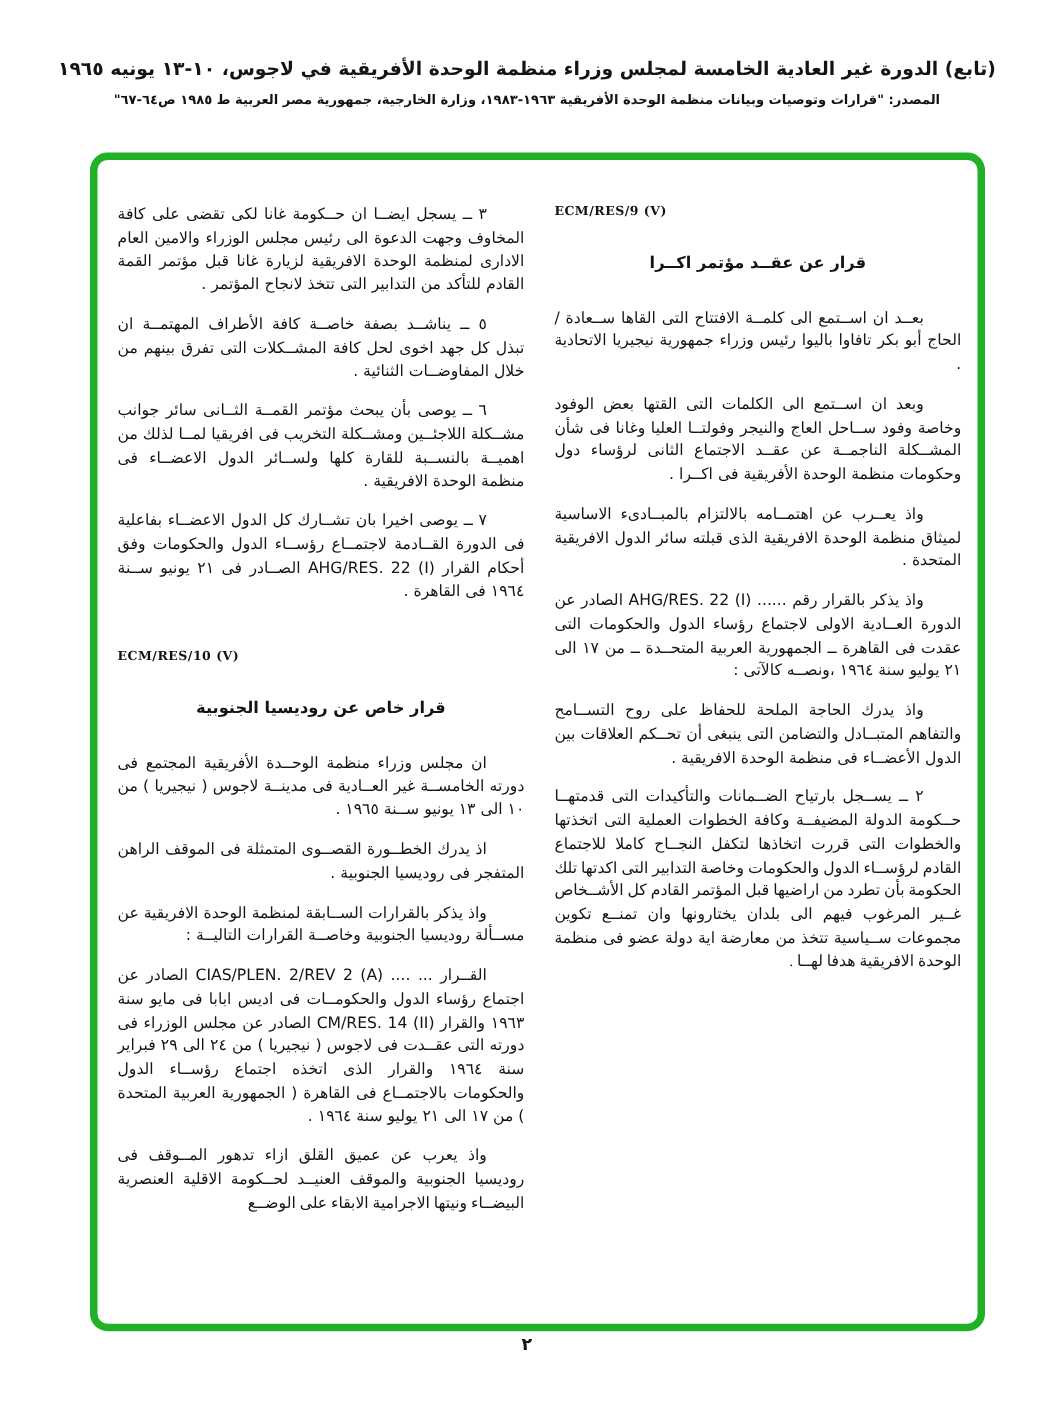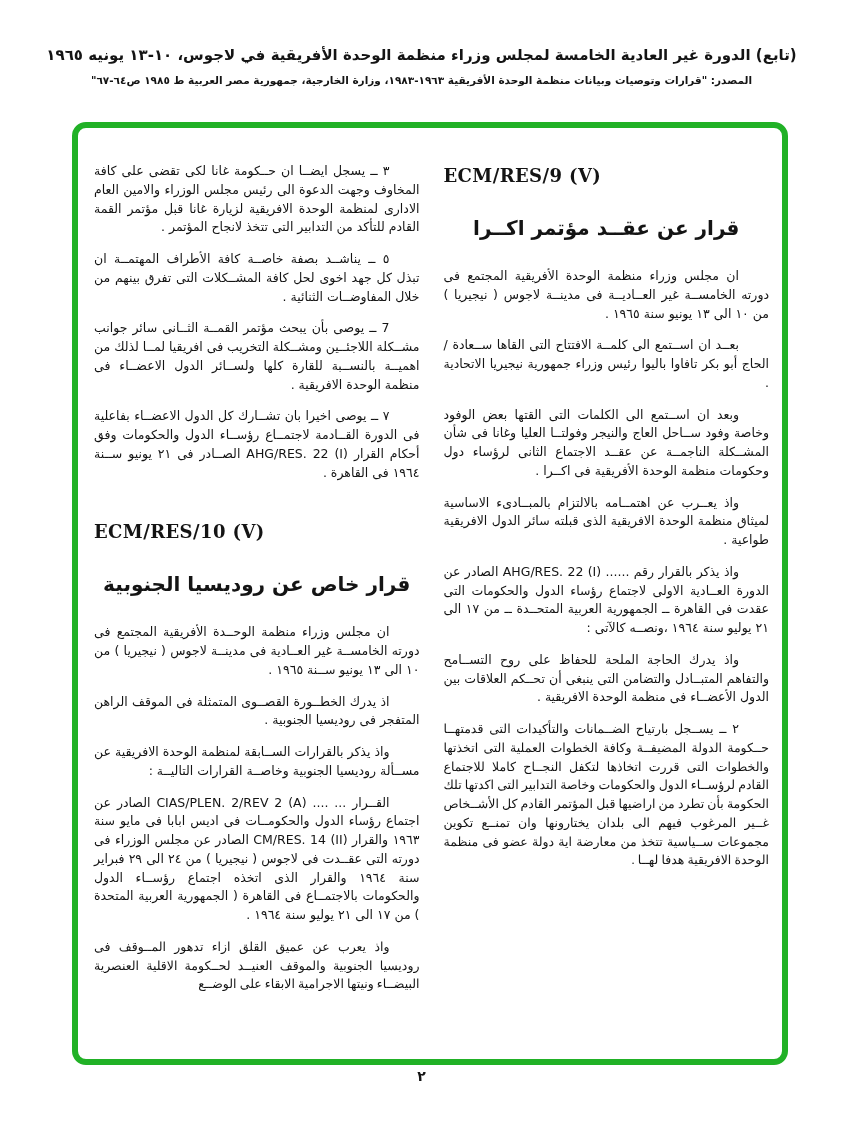--- a/index.html
+++ b/index.html
@@ -6,24 +6,24 @@
   body{width:847px;height:1142px;font-family:"DejaVu Sans",sans-serif;color:#141414;}
   .page{position:relative;width:843px;height:1142px;background:#ffffff;overflow:hidden;}
   .header{position:absolute;top:46px;left:0;width:100%;text-align:center;direction:rtl;}
   .header-line1{font-size:15px;font-weight:bold;letter-spacing:0;}
   .header-line2{font-size:10.5px;font-weight:bold;margin-top:10px;}
   .frame{position:absolute;left:72px;top:122px;width:716px;height:943px;
          border:6px solid #21b126;border-radius:14px;box-sizing:border-box;
          background:#ffffff;overflow:hidden;}
   .columns{display:flex;direction:rtl;gap:24px;padding:34px 13px 0 16px;}
   .col{width:331px;direction:rtl;text-align:justify;font-size:12.5px;line-height:1.5;}
-  .doc-code{direction:ltr;text-align:left;font-weight:bold;font-size:18px;
+  .doc-code{direction:ltr;text-align:left;font-weight:bold;font-size:10px;
             letter-spacing:.4px;margin:0 0 24px;font-family:"DejaVu Serif",serif;}
   .doc-code.second{margin-top:36px;}
-  .res-title{text-align:center;font-weight:bold;font-size:20px;margin:0 0 24px;}
+  .res-title{text-align:center;font-weight:bold;font-size:13px;margin:0 0 24px;}
   p.para{margin:0 0 13px;text-indent:30px;}
   p.para:last-child{margin-bottom:0;font-family:Liberation Serif, serif;}
   .page-num{position:absolute;top:1068px;left:0;width:100%;text-align:center;
             font-weight:bold;font-size:14px;}
 </style>
 </head>
 <body>
 
 <div class="page">
 
@@ -31,33 +31,32 @@
     <div class="header-line1">(تابع) الدورة غير العادية الخامسة لمجلس وزراء منظمة الوحدة الأفريقية في لاجوس، ١٠-١٣ يونيه ١٩٦٥</div>
     <div class="header-line2">المصدر: "قرارات وتوصيات وبيانات منظمة الوحدة الأفريقية ١٩٦٣-١٩٨٣، وزارة الخارجية، جمهورية مصر العربية ط ١٩٨٥ ص٦٤-٦٧"</div>
   </div>
 
   <div class="frame" style="border-color: rgb(33, 177, 38);">
     <div class="columns">
 
       <div class="col">
         <div class="doc-code">ECM/RES/9 (V)</div>
         <div class="res-title">قرار عن عقــد مؤتمر اكــرا</div>
-        <p class="para">ان مجلس وزراء منظمة الوحدة الأفريقية المجتمع فى دورته الخامســة غير العــاديــة فى مدينــة لاجوس ( نيجيريا ) من ١٠ الى ١٣ يونيو سنة ١٩٦٥ .</p>
         <p class="para">بعــد ان اســتمع الى كلمــة الافتتاح التى القاها ســعادة / الحاج أبو بكر تافاوا باليوا رئيس وزراء جمهورية نيجيريا الاتحادية .</p>
         <p class="para">وبعد ان اســتمع الى الكلمات التى القتها بعض الوفود وخاصة وفود ســاحل العاج والنيجر وفولتــا العليا وغانا فى شأن المشــكلة الناجمــة عن عقــد الاجتماع الثانى لرؤساء دول وحكومات منظمة الوحدة الأفريقية فى اكــرا .</p>
-        <p class="para">واذ يعــرب عن اهتمــامه بالالتزام بالمبــادىء الاساسية لميثاق منظمة الوحدة الافريقية الذى قبلته سائر الدول الافريقية طواعية .</p>
+        <p class="para">واذ يعــرب عن اهتمــامه بالالتزام بالمبــادىء الاساسية لميثاق منظمة الوحدة الافريقية الذى قبلته سائر الدول الافريقية المتحدة .</p>
         <p class="para">واذ يذكر بالقرار رقم ...... AHG/RES. 22 (I) الصادر عن الدورة العــادية الاولى لاجتماع رؤساء الدول والحكومات التى عقدت فى القاهرة ــ الجمهورية العربية المتحــدة ــ من ١٧ الى ٢١ يوليو سنة ١٩٦٤ ،ونصــه كالآتى :</p>
         <p class="para">واذ يدرك الحاجة الملحة للحفاظ على روح التســامح والتفاهم المتبــادل والتضامن التى ينبغى أن تحــكم العلاقات بين الدول الأعضــاء فى منظمة الوحدة الافريقية .</p>
         <p class="para">٢ ــ يســجل بارتياح الضــمانات والتأكيدات التى قدمتهــا حــكومة الدولة المضيفــة وكافة الخطوات العملية التى اتخذتها والخطوات التى قررت اتخاذها لتكفل النجــاح كاملا للاجتماع القادم لرؤســاء الدول والحكومات وخاصة التدابير التى اكدتها تلك الحكومة بأن تطرد من اراضيها قبل المؤتمر القادم كل الأشــخاص غــير المرغوب فيهم الى بلدان يختارونها وان تمنــع تكوين مجموعات ســياسية تتخذ من معارضة اية دولة عضو فى منظمة الوحدة الافريقية هدفا لهــا .</p>
       </div>
 
       <div class="col">
         <p class="para">٣ ــ يسجل ايضــا ان حــكومة غانا لكى تقضى على كافة المخاوف وجهت الدعوة الى رئيس مجلس الوزراء والامين العام الادارى لمنظمة الوحدة الافريقية لزيارة غانا قبل مؤتمر القمة القادم للتأكد من التدابير التى تتخذ لانجاح المؤتمر .</p>
         <p class="para">٥ ــ يناشــد بصفة خاصــة كافة الأطراف المهتمــة ان تبذل كل جهد اخوى لحل كافة المشــكلات التى تفرق بينهم من خلال المفاوضــات الثنائية .</p>
-        <p class="para">7 ــ يوصى بأن يبحث مؤتمر القمــة الثــانى سائر جوانب مشــكلة اللاجئــين ومشــكلة التخريب فى افريقيا لمــا لذلك من اهميــة بالنســبة للقارة كلها ولســائر الدول الاعضــاء فى منظمة الوحدة الافريقية .</p>
+        <p class="para">٦ ــ يوصى بأن يبحث مؤتمر القمــة الثــانى سائر جوانب مشــكلة اللاجئــين ومشــكلة التخريب فى افريقيا لمــا لذلك من اهميــة بالنســبة للقارة كلها ولســائر الدول الاعضــاء فى منظمة الوحدة الافريقية .</p>
         <p class="para">٧ ــ يوصى اخيرا بان تشــارك كل الدول الاعضــاء بفاعلية فى الدورة القــادمة لاجتمــاع رؤســاء الدول والحكومات وفق أحكام القرار AHG/RES. 22 (I) الصــادر فى ٢١ يونيو ســنة ١٩٦٤ فى القاهرة .</p>
 
         <div class="doc-code second">ECM/RES/10 (V)</div>
         <div class="res-title">قرار خاص عن روديسيا الجنوبية</div>
         <p class="para">ان مجلس وزراء منظمة الوحــدة الأفريقية المجتمع فى دورته الخامســة غير العــادية فى مدينــة لاجوس ( نيجيريا ) من ١٠ الى ١٣ يونيو ســنة ١٩٦٥ .</p>
         <p class="para">اذ يدرك الخطــورة القصــوى المتمثلة فى الموقف الراهن المتفجر فى روديسيا الجنوبية .</p>
         <p class="para">واذ يذكر بالقرارات الســابقة لمنظمة الوحدة الافريقية عن مســألة روديسيا الجنوبية وخاصــة القرارات التاليــة :</p>
         <p class="para">القــرار ... .... CIAS/PLEN. 2/REV 2 (A) الصادر عن اجتماع رؤساء الدول والحكومــات فى اديس ابابا فى مايو سنة ١٩٦٣ والقرار CM/RES. 14 (II) الصادر عن مجلس الوزراء فى دورته التى عقــدت فى لاجوس ( نيجيريا ) من ٢٤ الى ٢٩ فبراير سنة ١٩٦٤ والقرار الذى اتخذه اجتماع رؤســاء الدول والحكومات بالاجتمــاع فى القاهرة ( الجمهورية العربية المتحدة ) من ١٧ الى ٢١ يوليو سنة ١٩٦٤ .</p>
         <p class="para">واذ يعرب عن عميق القلق ازاء تدهور المــوقف فى روديسيا الجنوبية والموقف العنيــد لحــكومة الاقلية العنصرية البيضــاء ونيتها الاجرامية الابقاء على الوضــع</p>
       </div>

